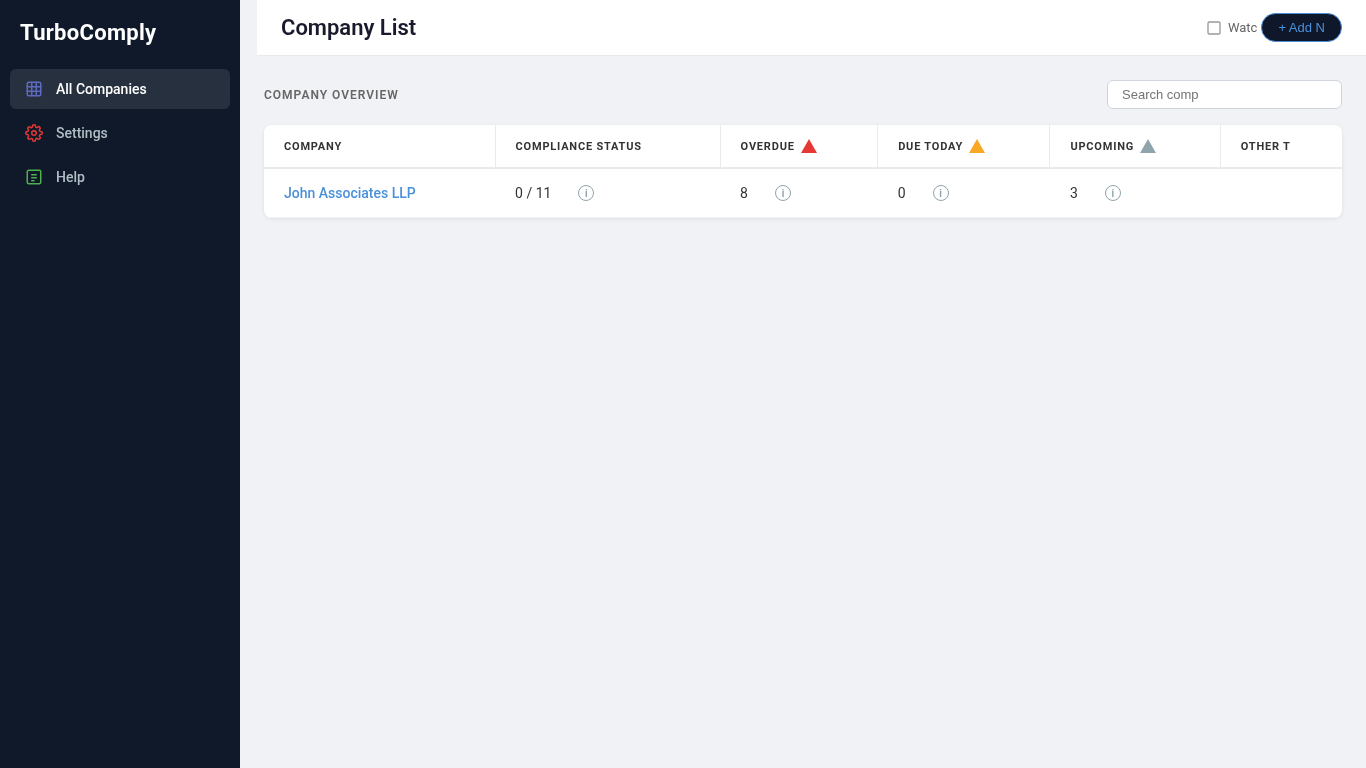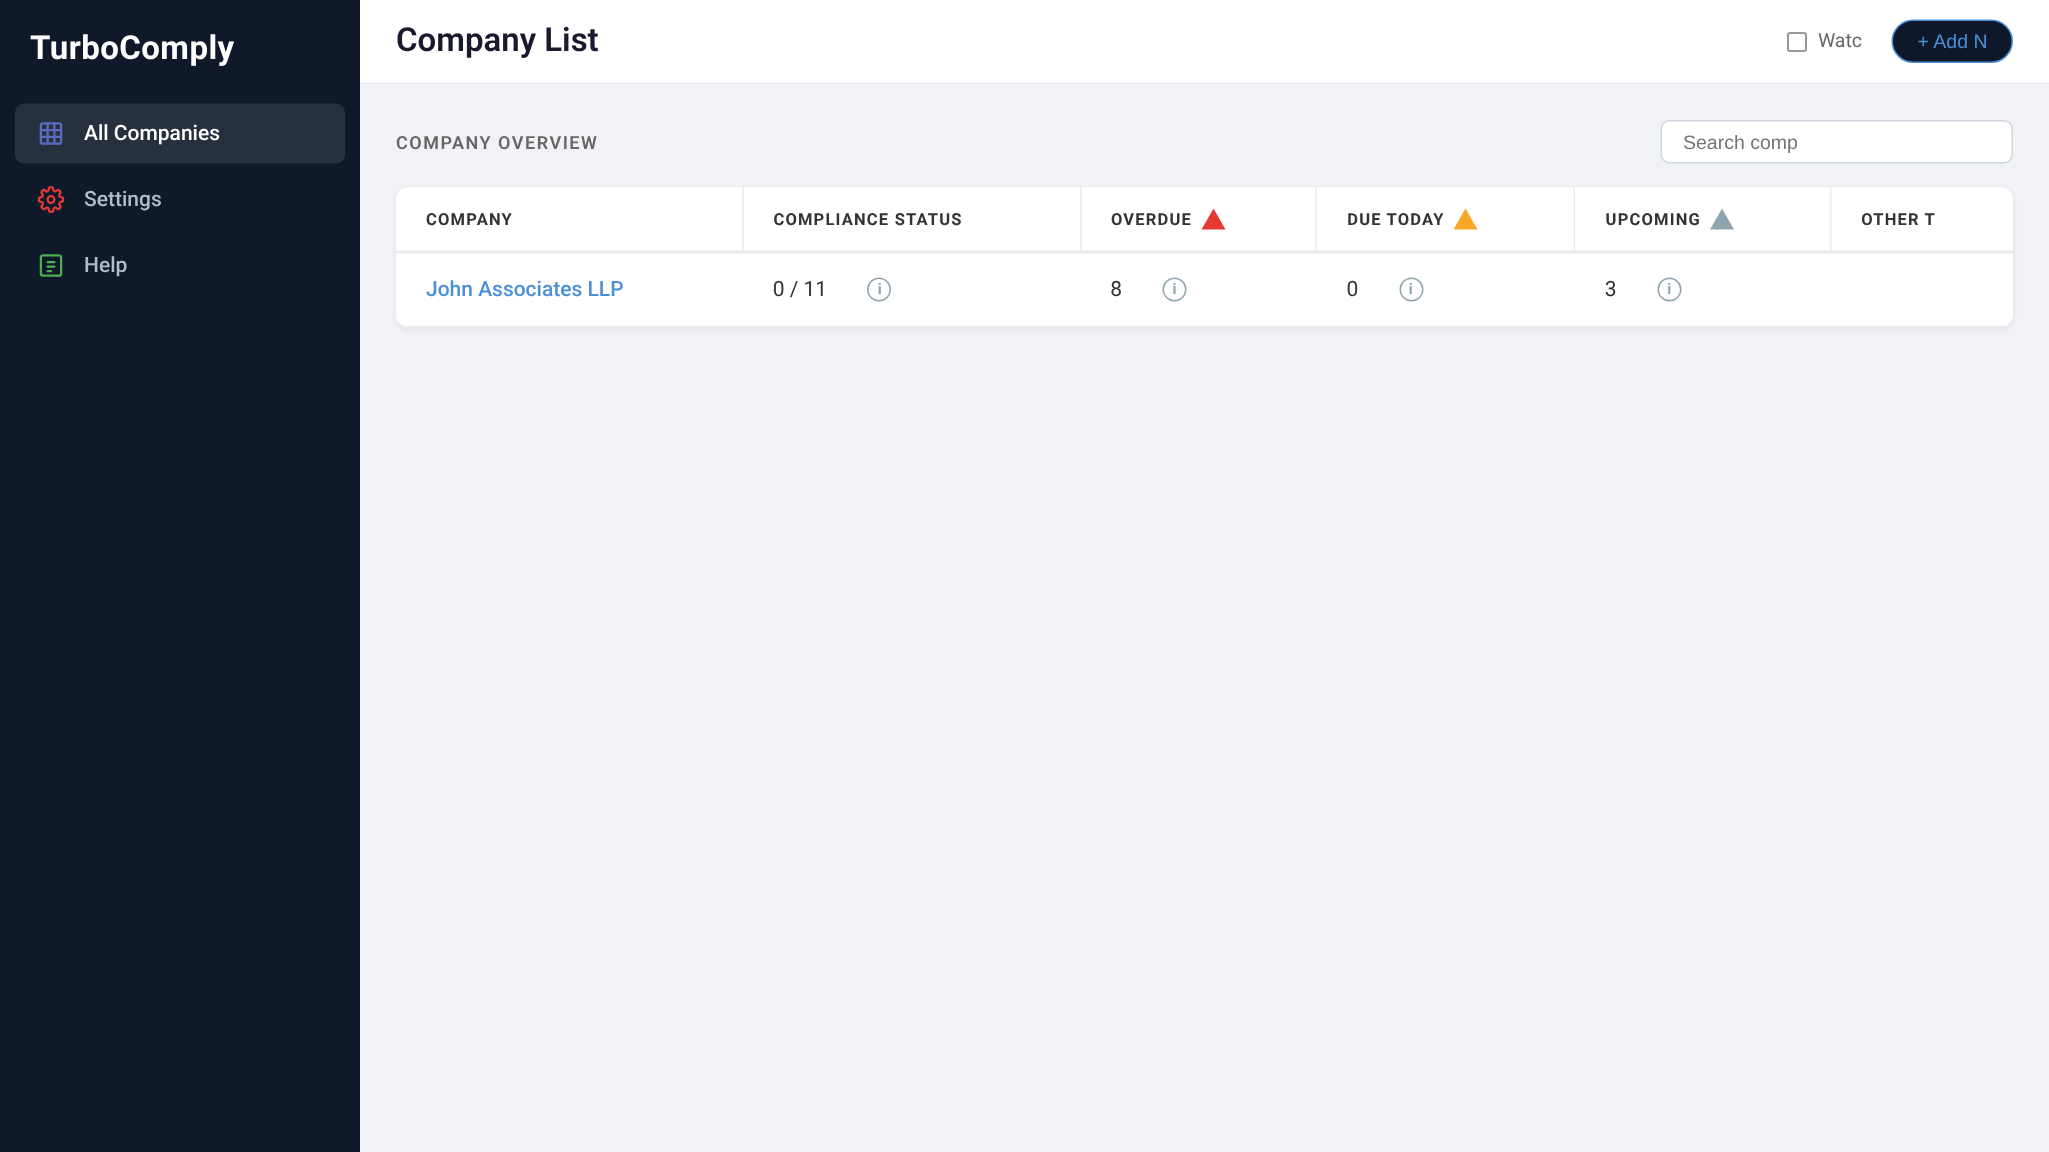--- a/index.html
+++ b/index.html
@@ -77,30 +77,31 @@
     
     .topbar {
       background: #ffffff;
       padding: 0 24px;
       height: 56px;
       display: flex;
       align-items: center;
       justify-content: space-between;
       border-bottom: 1px solid #e8eaed;
       flex-shrink: 0;
+      margin-left: 17px;
     }
     .topbar-title {
       font-size: 22px;
       font-weight: 600;
       color: #1a1a2e;
     }
     .topbar-right {
       display: flex;
       align-items: center;
-      gap: 20px;
+      gap: 4px;
       justify-content: space-between;
     }
     .add-button {
       border: 1.5px solid #4a90d9;
       background: #0f172a;
       color: #4a90d9;
       padding: 6px 16px;
       border-radius: 20px;
       font-size: 13px;
       font-weight: 500;

